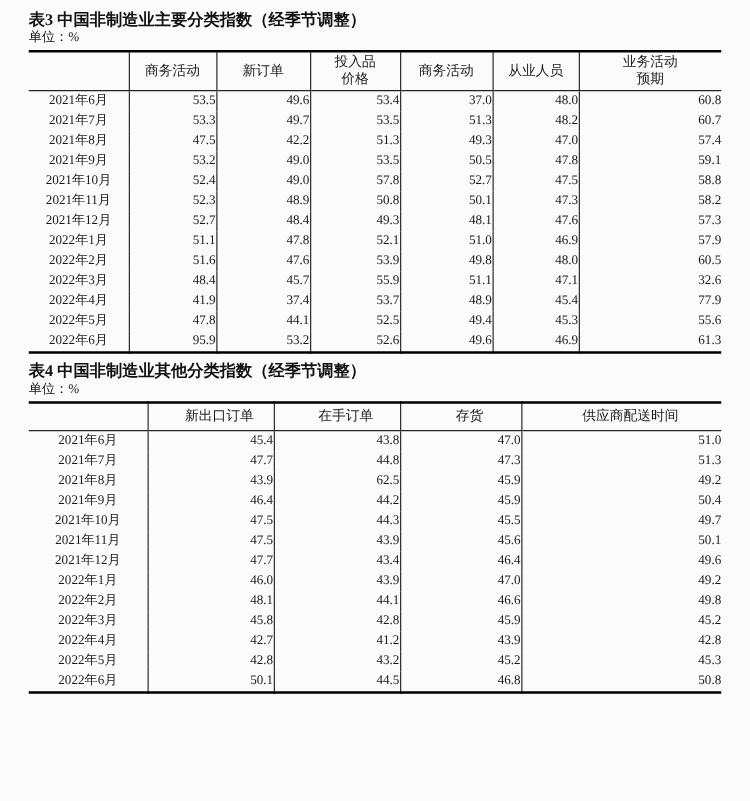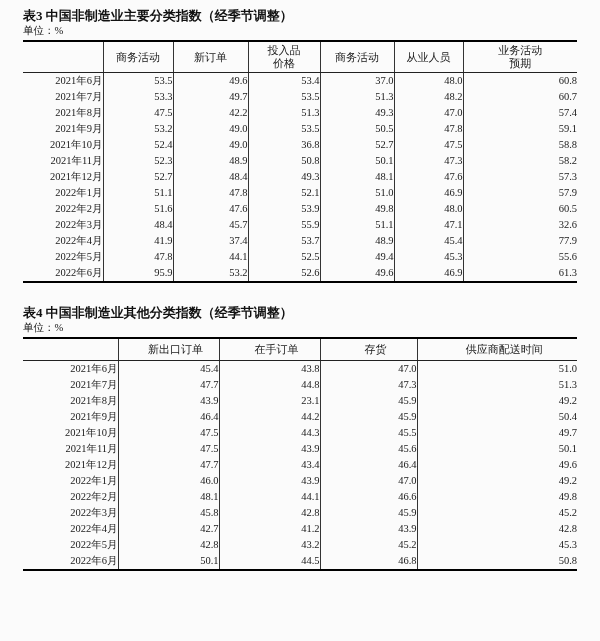--- a/index.html
+++ b/index.html
@@ -19,21 +19,21 @@
   .tbl-title {
     margin: 0;
     padding-top: 8px;
     text-align: left;
     font-size: 13px;
     font-weight: bold;
     line-height: 16px;
     color: #111;
   }
   .tbl-title.second {
-    padding-top: 22px;
+    padding-top: 6px;
   }
   .unit-line {
     font-size: 10.5px;
     line-height: 13px;
     margin-bottom: 3px;
     color: #111;
   }
   table.idx {
     width: 554px;
     table-layout: fixed;
@@ -59,21 +59,21 @@
     border-left: 1px solid #333;
   }
   table.idx td {
     font-size: 10.5px;
     height: 16px;
     line-height: 16px;
     padding: 0;
     vertical-align: middle;
   }
   td.month-cell {
-    text-align: right;
+    text-align: center;
   }
   td.num-cell {
     text-align: right;
     padding-right: 12px;
   }
 </style>
 </head>
 <body>
 
 <div class="page">
@@ -139,21 +139,21 @@
           <td class="num-cell">49.0</td>
           <td class="num-cell">53.5</td>
           <td class="num-cell">50.5</td>
           <td class="num-cell">47.8</td>
           <td class="num-cell">59.1</td>
         </tr>
         <tr>
           <td class="month-cell">2021年10月</td>
           <td class="num-cell">52.4</td>
           <td class="num-cell">49.0</td>
-          <td class="num-cell">36.8</td>
+          <td class="num-cell">57.8</td>
           <td class="num-cell">52.7</td>
           <td class="num-cell">47.5</td>
           <td class="num-cell">58.8</td>
         </tr>
         <tr>
           <td class="month-cell">2021年11月</td>
           <td class="num-cell">52.3</td>
           <td class="num-cell">48.9</td>
           <td class="num-cell">50.8</td>
           <td class="num-cell">50.1</td>
@@ -258,21 +258,21 @@
         <tr>
           <td class="month-cell">2021年7月</td>
           <td class="num-cell">47.7</td>
           <td class="num-cell">44.8</td>
           <td class="num-cell">47.3</td>
           <td class="num-cell">51.3</td>
         </tr>
         <tr>
           <td class="month-cell">2021年8月</td>
           <td class="num-cell">43.9</td>
-          <td class="num-cell">23.1</td>
+          <td class="num-cell">62.5</td>
           <td class="num-cell">45.9</td>
           <td class="num-cell">49.2</td>
         </tr>
         <tr>
           <td class="month-cell">2021年9月</td>
           <td class="num-cell">46.4</td>
           <td class="num-cell">44.2</td>
           <td class="num-cell">45.9</td>
           <td class="num-cell">50.4</td>
         </tr>

